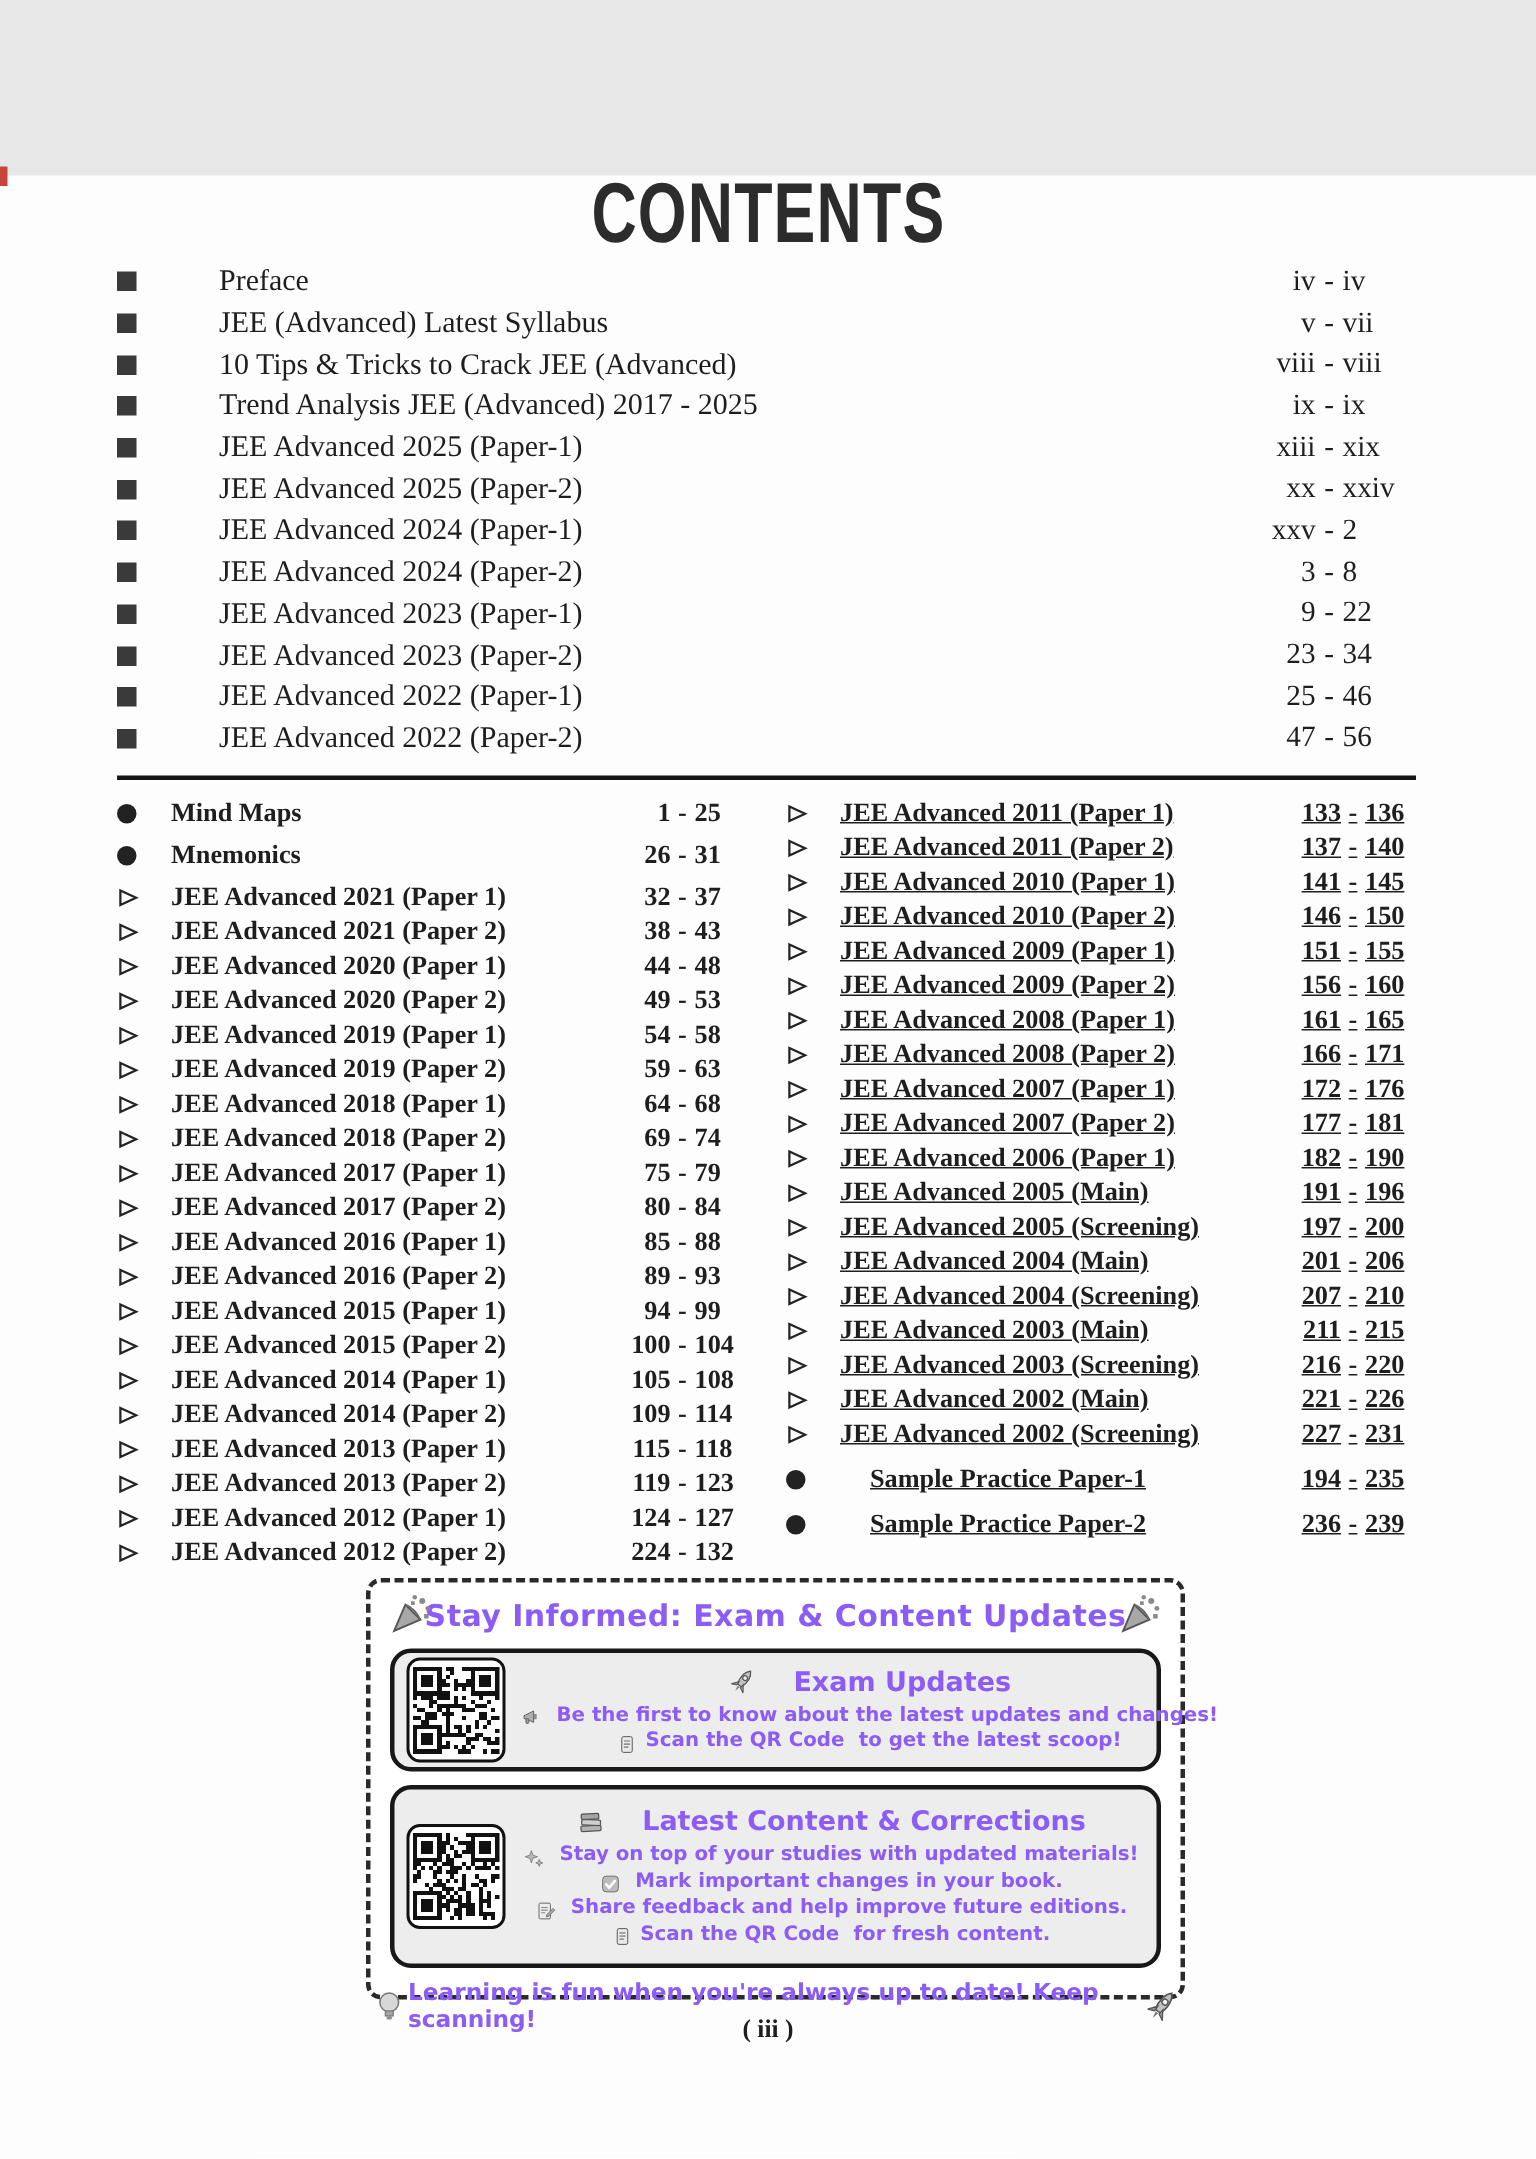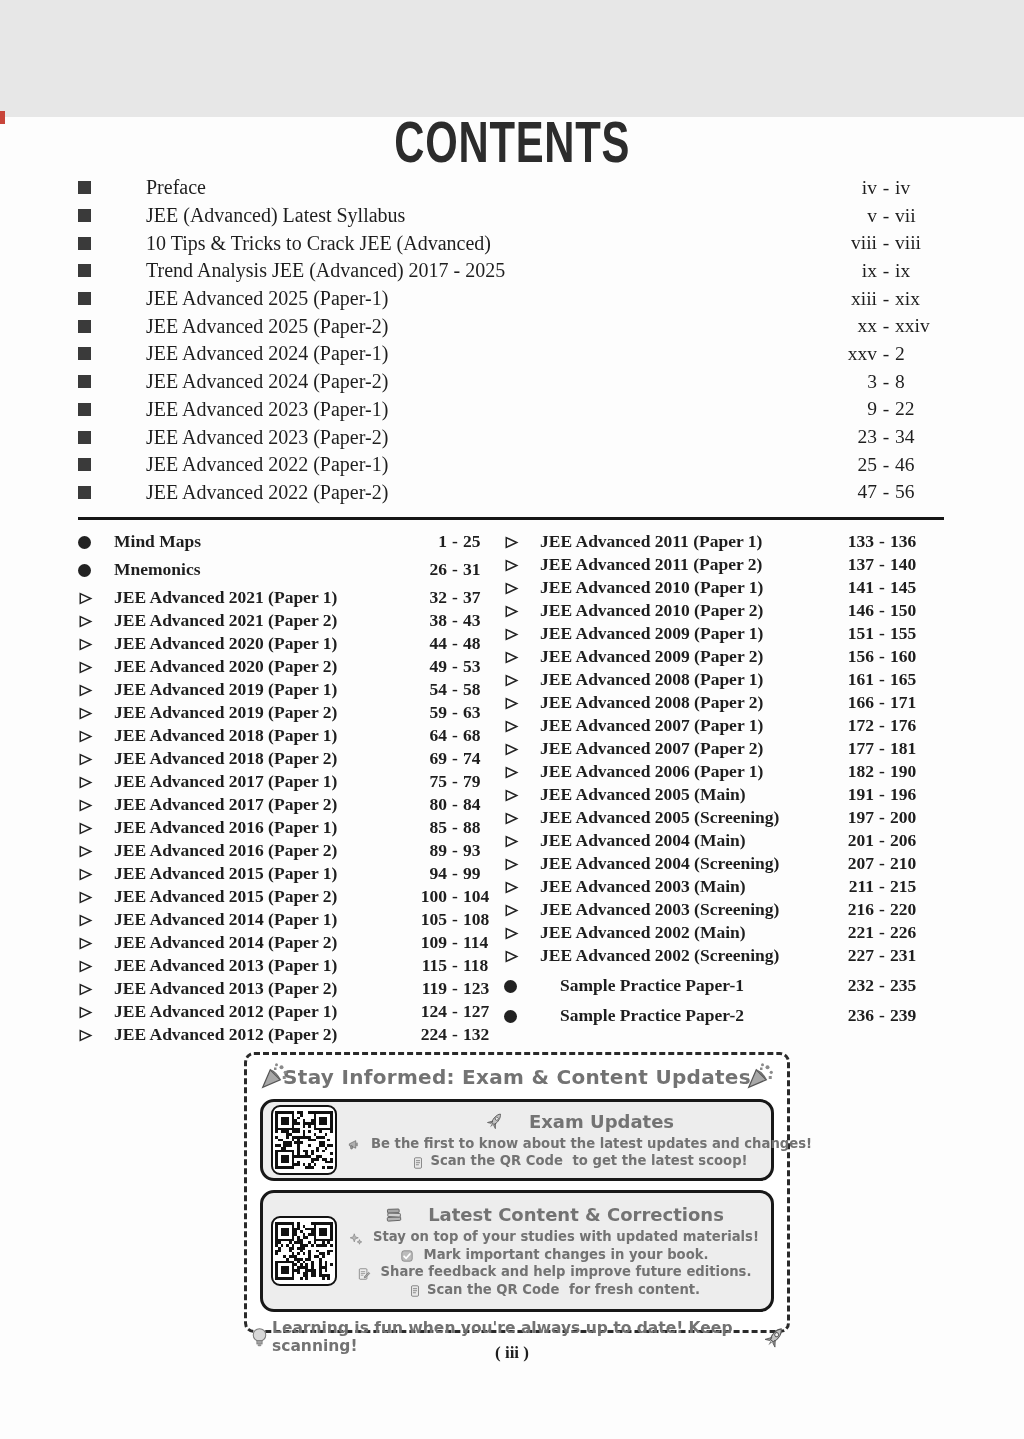--- a/index.html
+++ b/index.html
@@ -17,35 +17,35 @@
   .toprow .label{font-size:20px;white-space:nowrap;}
   .toprow .pages{margin-left:auto;display:flex;width:175px;font-size:19.5px;}
   .pages .from{text-align:right;white-space:nowrap;}
   .pages .dash{text-align:center;white-space:pre;}
   .pages .to{flex:1;text-align:left;white-space:nowrap;}
   .toprow .from{width:122px;} .toprow .dash{width:18px;}
   .divider{position:absolute;left:78px;top:517px;width:866px;height:3px;background:#161616;}
   
   .col{position:absolute;top:531px;}
   .col-left{left:78px;width:412px;}
-  .col-right{left:504px;width:421px;}
+  .col-right{left:524px;width:421px;text-decoration:underline;}
   .colrow{display:flex;height:23px;font-weight:bold;font-size:17.5px;}
   .colrow.gap-b{margin-bottom:5px;}
   .colrow.gap-t{margin-top:7px;gap:20px;}
   .bullet-cell{width:36px;flex:none;display:flex;align-items:center;}
   .dotb{width:13px;height:13px;border-radius:50%;background:#222;}
   .arrowb svg{width:15px;height:15px;display:block;}
   .colrow .label{white-space:nowrap;}
   .colrow .pages{margin-left:auto;display:flex;font-size:17.5px;}
   .col-left .pages{width:120px;} .col-left .from{width:77px;} .col-left .dash{width:16px;}
   .col-right .pages{width:130px;} .col-right .from{width:79px;} .col-right .dash{width:16px;}
   
   .stay{position:absolute;left:244px;top:1052px;width:546px;height:281px;box-sizing:border-box;
         border:3px dashed #2a2a2a;border-radius:10px;background:#fff;
-        font-family:"DejaVu Sans",sans-serif;color:#737373;}
+        font-family:"DejaVu Sans",sans-serif;color:#8b5cf6;}
   .stay-title{position:relative;height:44px;display:flex;align-items:center;justify-content:center;
         font-weight:800;font-size:20px;letter-spacing:0.3px;}
   .stay-title .icon-left{position:absolute;left:12px;top:6px;}
   .stay-title .icon-right{position:absolute;right:12px;top:6px;}
   .si-box{margin:0 13px;border:3px solid #181818;border-radius:14px;background:#ededed;
         display:flex;align-items:center;padding:5px 10px 5px 8px;box-sizing:border-box;}
   .si-box1{height:82px;} .si-box2{height:122px;margin-top:9px;}
   .qr-wrap{flex:none;width:66px;height:70px;background:#fff;border:2.5px solid #111;border-radius:9px;
         padding:2px;box-sizing:border-box;margin-right:10px;}
   .qr-wrap svg{width:100%;height:100%;display:block;}
@@ -780,21 +780,21 @@
           <span class="dash">-</span>
           <span class="to">231</span>
         </span>
       </div>
       <div class="colrow gap-t">
         <span class="bullet-cell">
           <span class="dotb"></span>
         </span>
         <span class="label">Sample Practice Paper-1</span>
         <span class="pages">
-          <span class="from">232</span>
+          <span class="from">194</span>
           <span class="dash">-</span>
           <span class="to">235</span>
         </span>
       </div>
       <div class="colrow gap-t">
         <span class="bullet-cell">
           <span class="dotb"></span>
         </span>
         <span class="label">Sample Practice Paper-2</span>
         <span class="pages">

